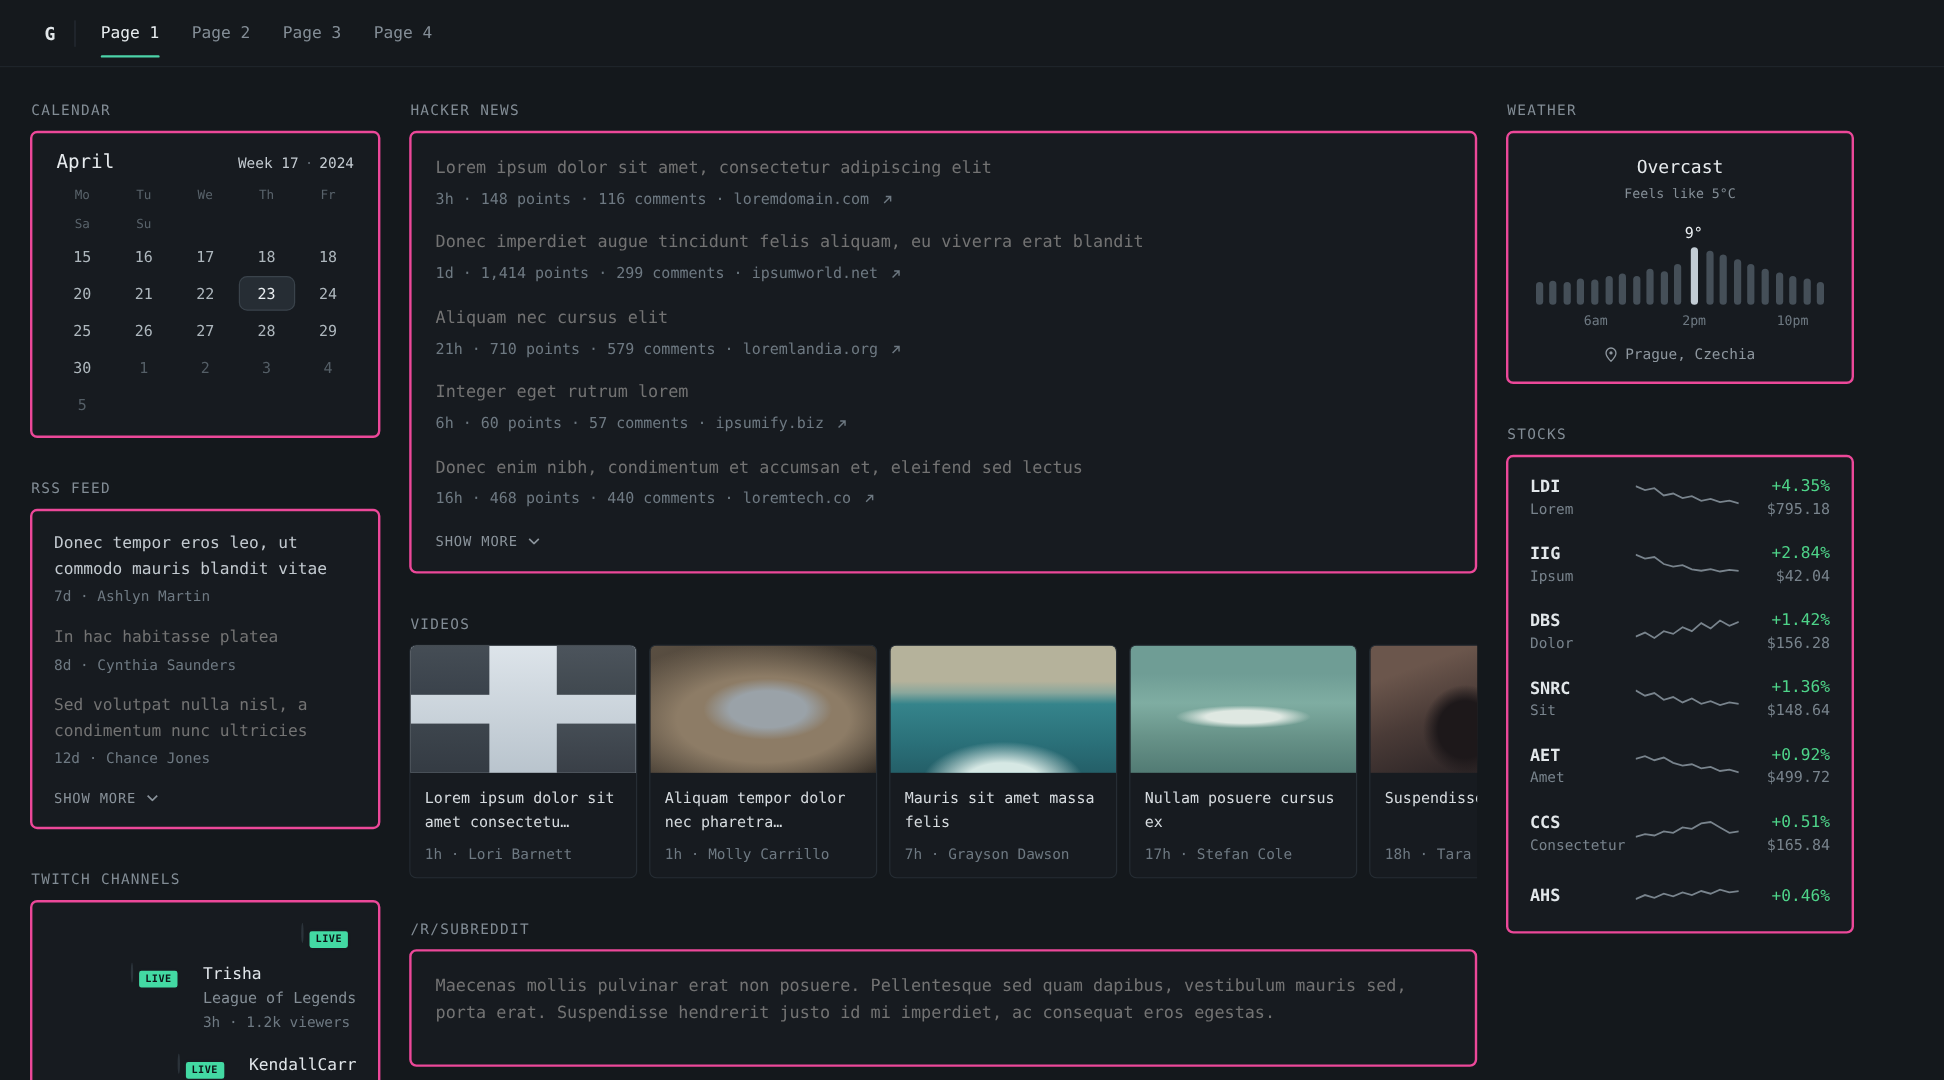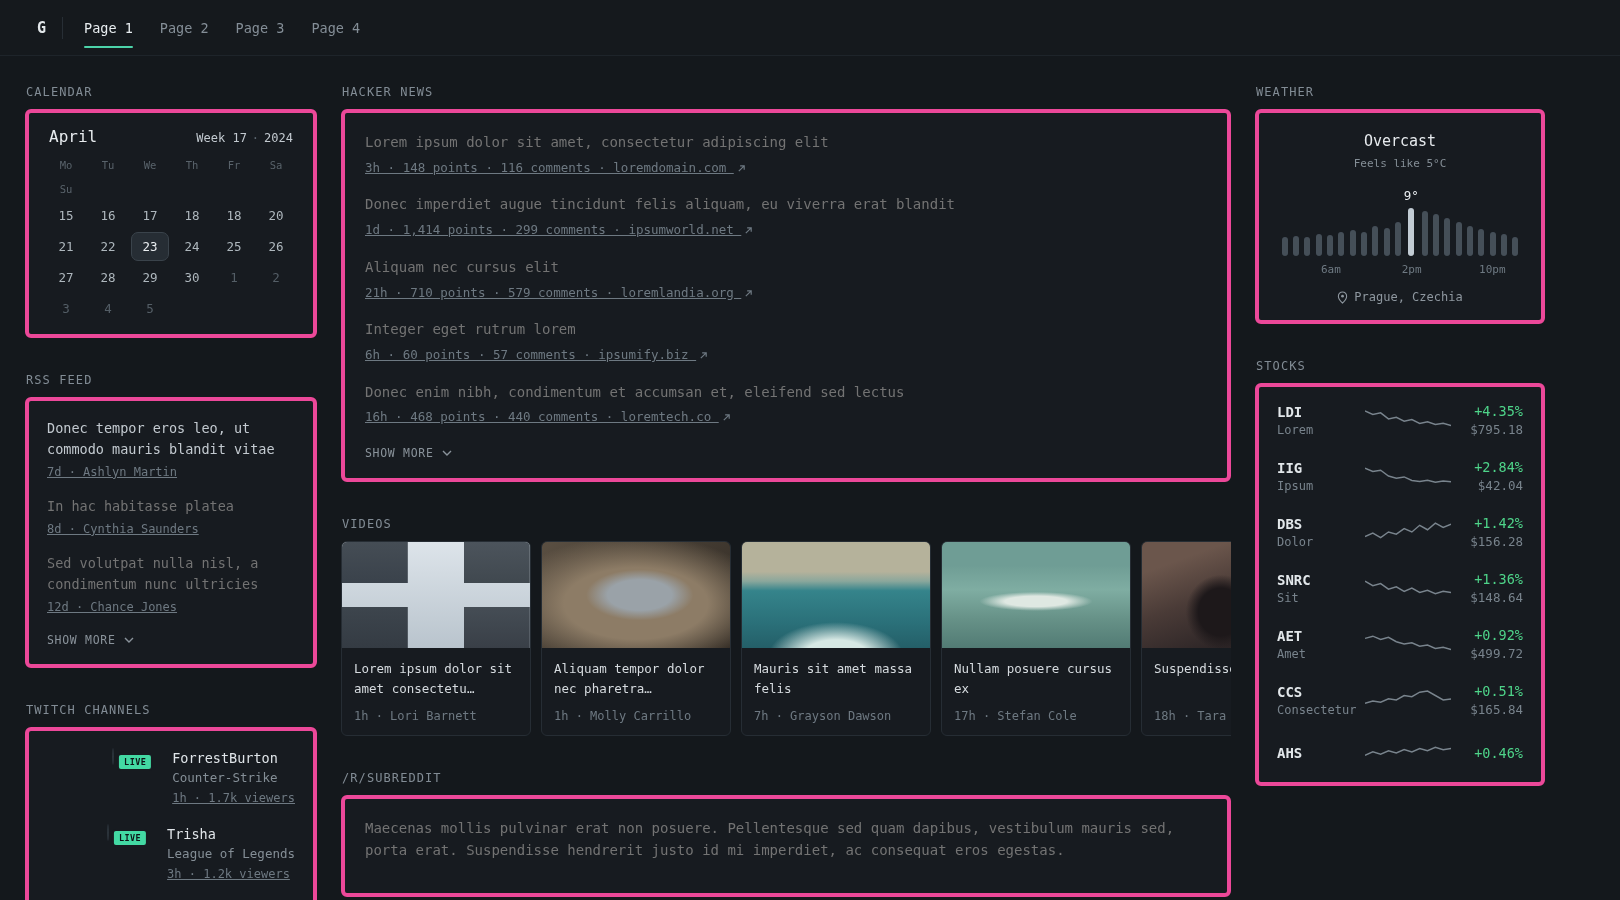--- a/index.html
+++ b/index.html
@@ -34,43 +34,43 @@
   
   main { display:flex; gap:24px; padding:29px 75px 0 25px; align-items:flex-start; }
   .col-left  { width:292px; flex:none; }
   .col-mid   { flex:1; min-width:0; }
   .col-right { width:290px; flex:none; }
   .widget { margin-bottom:35px; }
   .widget h2 {
     margin:0 0 10px 1px; font-size:12px; font-weight:normal;
     color:#828c95; letter-spacing:0.09em;
   }
-  .card { background:#171b20; border:4px solid #ec4899; border-radius:6px; }
+  .card { background:#171b20; border:2px solid #ec4899; border-radius:6px; }
 
   
   .cal-card { padding:14px 16px 10px; }
   .cal-head { display:flex; justify-content:space-between; align-items:baseline; margin-bottom:6px; padding:0 4px; }
   .cal-month { font-size:16px; color:#e7ebee; }
   .cal-meta { font-size:12px; color:#c3cad0; }
   .cal-meta .dot { color:#5b656e; margin:0 5px; }
-  .cal-grid { display:grid; grid-template-columns:repeat(6,1fr); }
+  .cal-grid { display:grid; grid-template-columns:repeat(5,1fr); }
   .dow { font-size:10.5px; color:#59636b; text-align:center; padding:7px 0 5px; }
   .day {
     height:29px; margin:1px 2px; display:flex; align-items:center; justify-content:center;
     font-size:12.5px; color:#aeb7bd; border:1px solid transparent; border-radius:7px;
   }
   .day.muted { color:#545e66; }
   .day.selected { background:#262d34; border-color:#3a434b; color:#eaeef1; }
 
   
   .list-card { padding:17px 18px 13px; }
   .feed-item { margin-bottom:15px; }
   .item-title { display:block; font-size:13.5px; line-height:1.55; color:#737373; }
   .item-title.muted { color:#c3cad0; }
-  .item-meta { margin-top:3px; font-size:12px; color:#6e7982; line-height:1.5;text-decoration:underline; }
+  .item-meta { margin-top:3px; font-size:12px; color:#6e7982; line-height:1.5; }
   .show-more {
     display:inline-flex; align-items:center; gap:8px; margin:2px 0 4px;
     background:none; border:none; padding:0;
     font-size:11.5px; letter-spacing:0.06em; color:#8a939b;
   }
   .chev-icon { width:10px; height:6px; display:inline-block; }
   .ext-arrow { width:9px; height:9px; margin-left:3px; vertical-align:-1px; }
 
   
   .tw-card { padding:18px 18px 10px; }
@@ -250,25 +250,20 @@
             </svg>
         </button>
       </div>
     </section>
 
     <section class="widget">
       <h2>TWITCH CHANNELS</h2>
       <div class="card tw-card" id="twitch-card">
           <div class="channel">
             <div class="avatar-wrap"><a class="avatar avatar-1"></a><span class="live-badge">LIVE</span></div>
-            <div class="ch-info">
-              <a class="ch-name">ForrestBurton</a>
-              <div class="ch-cat">Counter-Strike</div>
-              <div class="item-meta">1h · 1.7k viewers</div>
-            </div>
           </div>
           <div class="channel">
             <div class="avatar-wrap"><a class="avatar avatar-2"></a><span class="live-badge">LIVE</span></div>
             <div class="ch-info">
               <a class="ch-name">Trisha</a>
               <div class="ch-cat">League of Legends</div>
               <div class="item-meta">3h · 1.2k viewers</div>
             </div>
           </div>
           <div class="channel">

